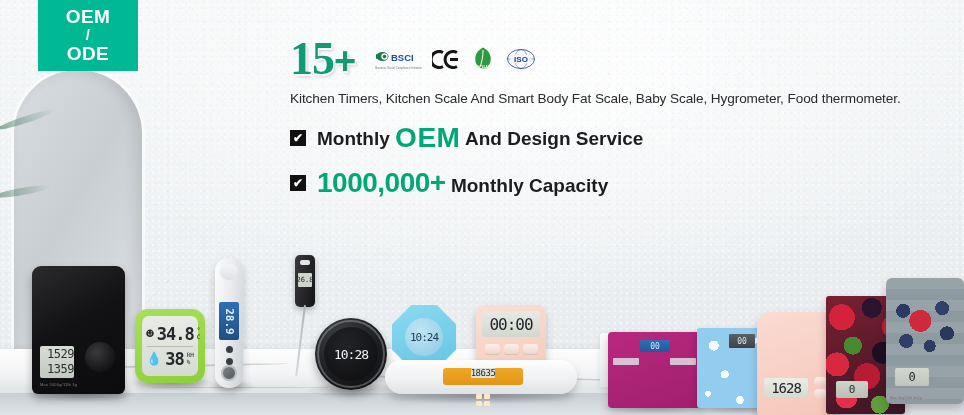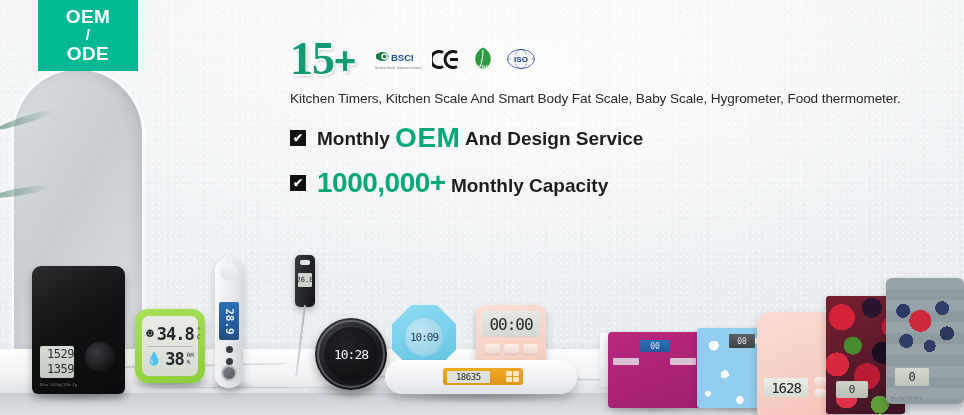--- a/index.html
+++ b/index.html
@@ -308,21 +308,22 @@
   .plat {
     left:385px; top:360px; width:192px; height:34px;
     background:linear-gradient(180deg,#fefefe 0%,#f0f1f3 55%,#dfe2e6 100%);
     border-radius:17px;
     box-shadow:0 5px 9px rgba(0,0,0,.18);
   }
   .plat-lcd {
     position:absolute; left:58px; top:8px; width:80px; height:17px;
     background:linear-gradient(180deg,#f0a822,#e1951a);
     border-radius:3px; display:flex; align-items:center; gap:16px;
-    padding:8px 4px;
+    padding:0 4px;
+    flex-direction:column;
   }
   .plat-num {
     flex:1; height:12px; background:#dfe3da; border-radius:1px;
     font-family:"DejaVu Sans Mono",monospace; font-size:9px; color:#23262a;
     display:flex; align-items:center; justify-content:center; letter-spacing:-.5px;
   }
   .plat-keys { display:grid; grid-template-columns:1fr 1fr; gap:1.5px; }
   .plat-keys i { width:6px; height:5px; background:#fbe9c6; border-radius:1px; display:block; }
 
   
@@ -590,21 +591,21 @@
     <div class="stick-needle"></div>
   </div>
 
   <div class="prod round-timer">
     <div class="rt-ring"></div>
     <div class="rt-face">10:28</div>
   </div>
 
   <div class="prod oct"></div>
   <div class="prod" style="left:392px;top:305px;width:64px;height:64px;">
-    <div class="oct-face">10:09</div>
+    <div class="oct-face">10:24</div>
   </div>
 
   <div class="prod pink-timer">
     <div class="pt-lcd">00:00</div>
     <div class="pt-btns">
         <i></i>
         <i></i>
         <i></i>
       </div>
   </div>

